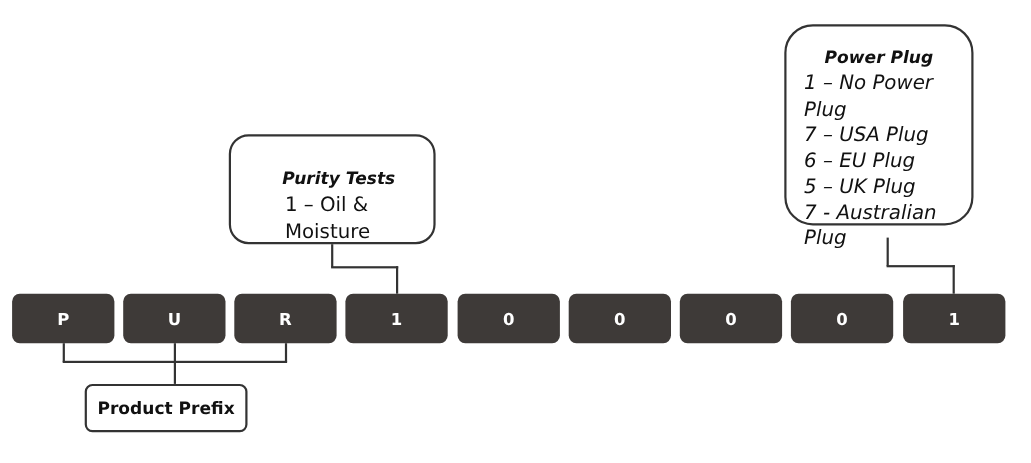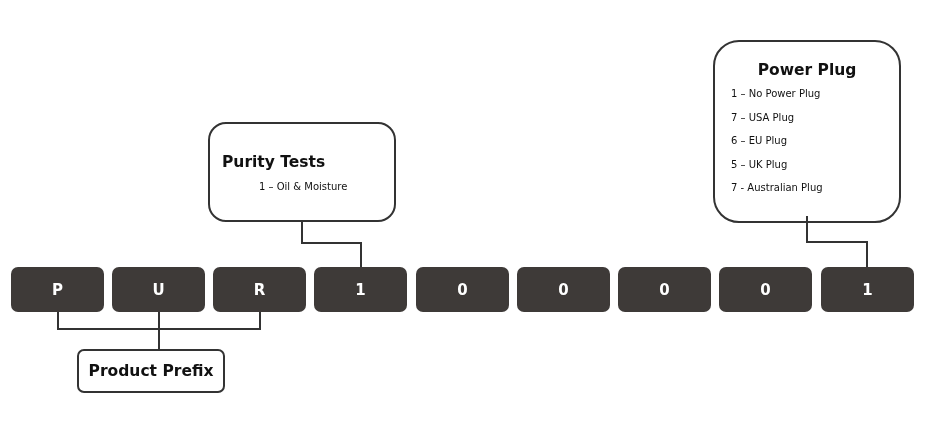--- a/index.html
+++ b/index.html
@@ -1,44 +1,44 @@
 <!DOCTYPE html>
 <html><head>
 <meta charset="utf-8">
 <style>
   html,body{margin:0;padding:0;background:#ffffff;}
   body{width:937px;height:421px;position:relative;overflow:hidden;font-family:"DejaVu Sans","Liberation Sans",sans-serif;color:#111;}
   .code-box{position:absolute;top:267px;width:93px;height:45px;background:#3e3a38;border-radius:7px;color:#fff;font-weight:bold;font-size:15px;display:flex;align-items:center;justify-content:center;}
   .line{position:absolute;background:#333;}
   .callout{position:absolute;border:2px solid #333;background:#fff;box-sizing:border-box;}
   .title{font-weight:bold;font-size:15.5px;}
-  .item{font-size:10px;line-height:23.5px;}
+  .item{font-size:18px;line-height:23.5px;}
 </style>
 </head>
 <body>
 
 <div class="code-box" style="left:11px">P</div>
 <div class="code-box" style="left:112px">U</div>
 <div class="code-box" style="left:213px">R</div>
 <div class="code-box" style="left:314px">1</div>
 <div class="code-box" style="left:416px">0</div>
 <div class="code-box" style="left:517px">0</div>
 <div class="code-box" style="left:618px">0</div>
 <div class="code-box" style="left:719px">0</div>
 <div class="code-box" style="left:821px">1</div>
 
 <div class="callout" style="left:208px;top:122px;width:188px;height:100px;border-radius:18px;">
-  <div class="title" style="position:absolute;left:0;right:0;top:29px;padding-left:12px;">Purity Tests</div>
+  <div class="title" style="position:absolute;left:0;right:0;top:29px;text-align:center;padding-left:12px;font-style:italic;">Purity Tests</div>
   <div class="item" style="position:absolute;left:13px;top:51px;margin-left:36px;">1 – Oil &amp; Moisture</div>
 </div>
 <div class="line" style="left:301px;top:222px;width:2px;height:21px;"></div>
 <div class="line" style="left:301px;top:242px;width:61px;height:2px;"></div>
 <div class="line" style="left:360px;top:242px;width:2px;height:25px;"></div>
 
-<div class="callout" style="left:713px;top:40px;width:188px;height:183px;border-radius:26px;">
+<div class="callout" style="left:713px;top:22px;width:172px;height:183px;border-radius:26px;font-style:italic;">
   <div class="title" style="position:absolute;left:0;right:0;top:19px;text-align:center;">Power Plug</div>
   <div style="position:absolute;left:16px;top:40px;">
     <div class="item">1 – No Power Plug</div>
     <div class="item">7 – USA Plug</div>
     <div class="item">6 – EU Plug</div>
     <div class="item">5 – UK Plug</div>
     <div class="item">7 - Australian Plug</div>
   </div>
 </div>
 <div class="line" style="left:806px;top:216px;width:2px;height:26px;"></div>

